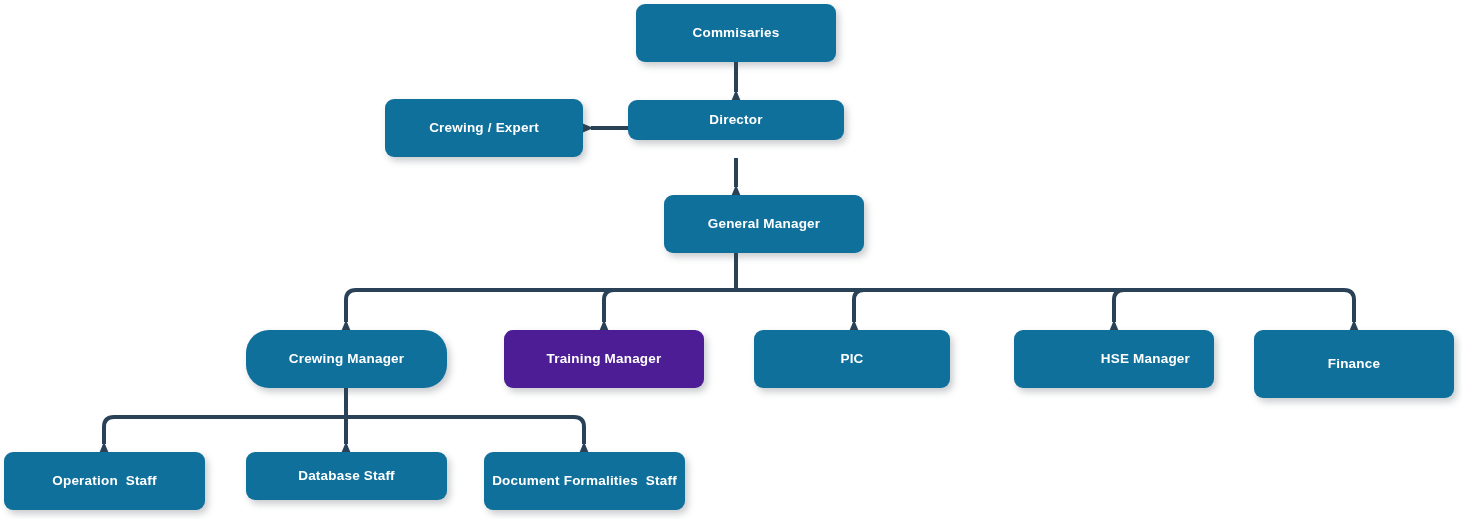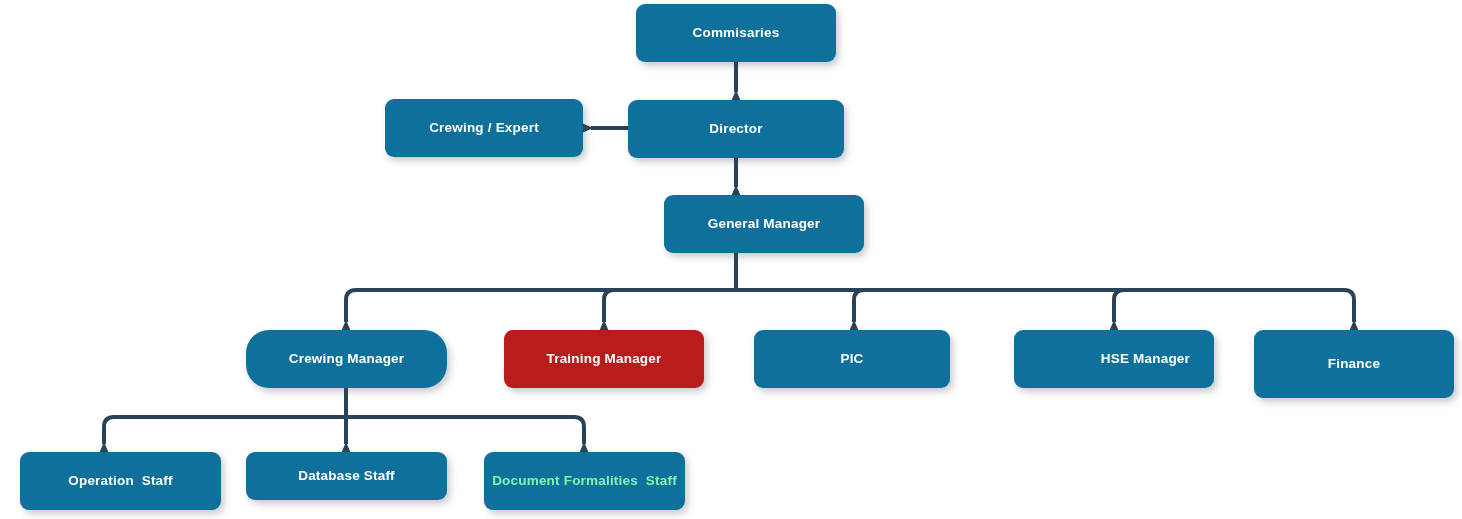--- a/index.html
+++ b/index.html
@@ -89,57 +89,57 @@
 
       <path d="M 346 417 L 574 417 Q 584 417 584 427 L 584 444" marker-end="url(#arrow-down)"></path>
 
     </g>
   </svg>
 
   <div class="node" style="left: 636px; top: 4px; width: 200px; height: 58px; background: rgb(16, 112, 156); color: rgb(255, 255, 255);">
     <span class="node-label">Commisaries</span>
   </div>
 
-  <div class="node" style="left: 628px; top: 100px; width: 216px; height: 58px; background: rgb(16, 112, 156); color: rgb(255, 255, 255);">
+  <div class="node" style="left: 628px; top: 100px; width: 216px; height: 40px; background: rgb(16, 112, 156); color: rgb(255, 255, 255);">
     <span class="node-label">Director</span>
   </div>
 
   <div class="node" style="left: 385px; top: 99px; width: 198px; height: 58px; background: rgb(16, 112, 156); color: rgb(255, 255, 255);">
     <span class="node-label">Crewing / Expert</span>
   </div>
 
   <div class="node" style="left: 664px; top: 195px; width: 200px; height: 58px; background: rgb(16, 112, 156); color: rgb(255, 255, 255); justify-content: center;">
     <span class="node-label">General Manager</span>
   </div>
 
   <div class="node" style="left: 246px; top: 330px; width: 201px; height: 58px; background: rgb(16, 112, 156); color: rgb(255, 255, 255); border-radius: 23px;">
     <span class="node-label">Crewing Manager</span>
   </div>
 
-  <div class="node" style="left: 504px; top: 330px; width: 200px; height: 58px; background: #b91c1c; color: rgb(255, 255, 255);">
+  <div class="node" style="left: 504px; top: 330px; width: 200px; height: 58px; background: #4c1d95; color: rgb(255, 255, 255);">
     <span class="node-label">Training Manager</span>
   </div>
 
   <div class="node" style="left: 754px; top: 330px; width: 196px; height: 58px; background: rgb(16, 112, 156); color: rgb(255, 255, 255);">
     <span class="node-label">PIC</span>
   </div>
 
   <div class="node" style="left: 1014px; top: 330px; width: 200px; height: 58px; background: rgb(16, 112, 156); color: rgb(255, 255, 255); justify-content: flex-end;">
     <span class="node-label">HSE Manager</span>
   </div>
 
   <div class="node" style="left: 1254px; top: 330px; width: 200px; height: 68px; background: rgb(16, 112, 156); color: rgb(255, 255, 255);">
     <span class="node-label">Finance</span>
   </div>
 
-  <div class="node" style="left: 4px; top: 452px; width: 201px; height: 58px; background: rgb(16, 112, 156); color: rgb(255, 255, 255); margin-left: 16px;">
+  <div class="node" style="left: 4px; top: 452px; width: 201px; height: 58px; background: rgb(16, 112, 156); color: rgb(255, 255, 255);">
     <span class="node-label">Operation  Staff</span>
   </div>
 
   <div class="node" style="left: 246px; top: 452px; width: 201px; height: 48px; background: rgb(16, 112, 156); color: rgb(255, 255, 255);">
     <span class="node-label">Database Staff</span>
   </div>
 
-  <div class="node" style="left: 484px; top: 452px; width: 201px; height: 58px; background: rgb(16, 112, 156); color: #86efac;">
+  <div class="node" style="left: 484px; top: 452px; width: 201px; height: 58px; background: rgb(16, 112, 156); color: #ffffff;">
     <span class="node-label">Document Formalities  Staff</span>
   </div>
 
 </div>
 
 </body></html>

